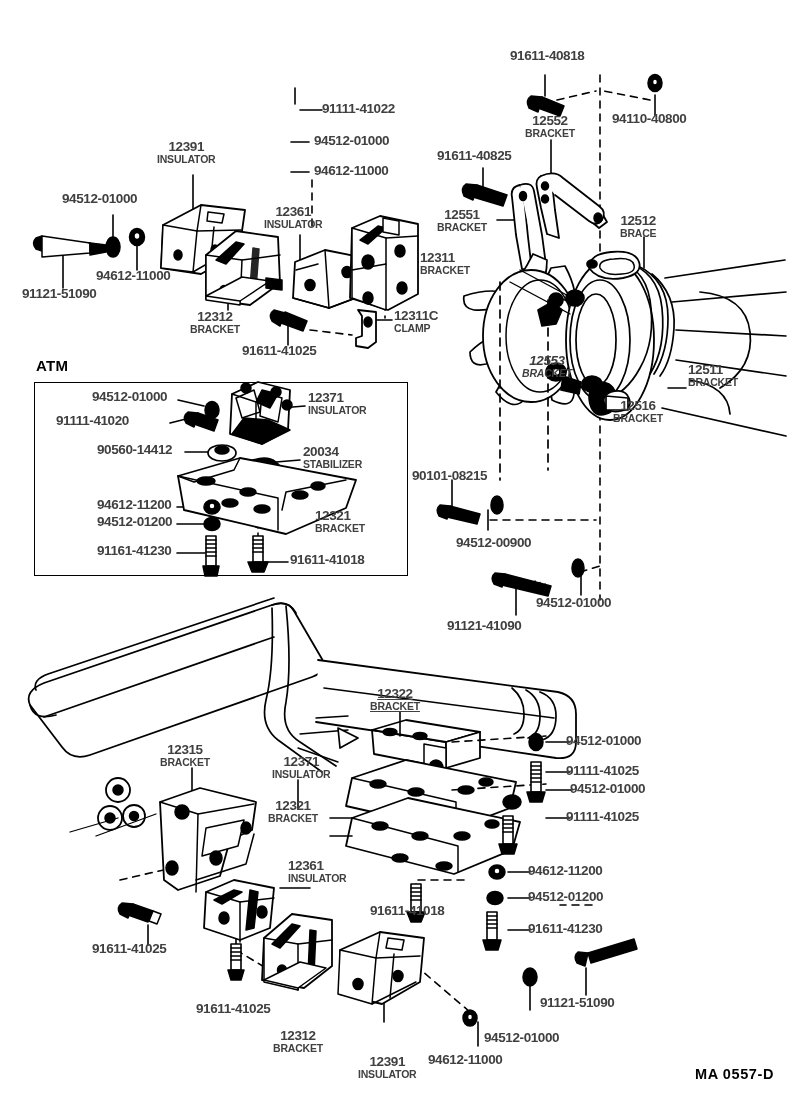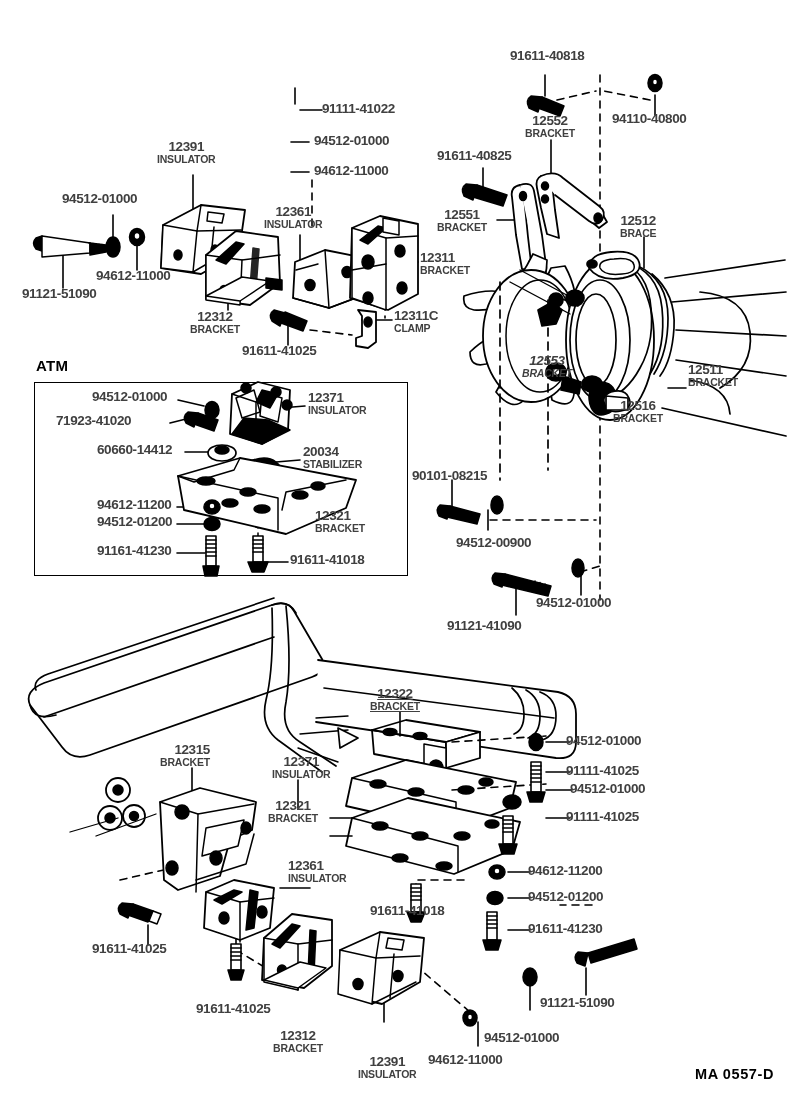--- a/index.html
+++ b/index.html
@@ -641,24 +641,24 @@
   <span>91121-41090</span>
 </div>
 
 <div id="atm-title">ATM</div>
 <div id="atm-box"></div>
 
 <div class="lbl" style="left:92px;top:391px;">
   <span>94512-01000</span>
 </div>
 <div class="lbl" style="left:56px;top:415px;">
-  <span>71923-41020</span>
+  <span>91111-41020</span>
 </div>
 <div class="lbl" style="left:97px;top:444px;">
-  <span>60660-14412</span>
+  <span>90560-14412</span>
 </div>
 <div class="lbl" style="left:97px;top:499px;">
   <span>94612-11200</span>
 </div>
 <div class="lbl" style="left:97px;top:516px;">
   <span>94512-01200</span>
 </div>
 <div class="lbl" style="left:97px;top:545px;">
   <span>91161-41230</span>
 </div>
@@ -675,21 +675,21 @@
   <span class="sub">BRACKET</span>
 </div>
 <div class="lbl" style="left:290px;top:554px;">
   <span>91611-41018</span>
 </div>
 
 <div class="lbl ctr" style="left:370px;top:688px;text-decoration:underline;">
   <span>12322</span>
   <span class="sub">BRACKET</span>
 </div>
-<div class="lbl ctr" style="left:160px;top:744px;text-align:right;">
+<div class="lbl ctr" style="left:160px;top:744px;">
   <span>12315</span>
   <span class="sub">BRACKET</span>
 </div>
 <div class="lbl ctr" style="left:272px;top:756px;">
   <span>12371</span>
   <span class="sub">INSULATOR</span>
 </div>
 <div class="lbl ctr" style="left:268px;top:800px;">
   <span>12321</span>
   <span class="sub">BRACKET</span>

